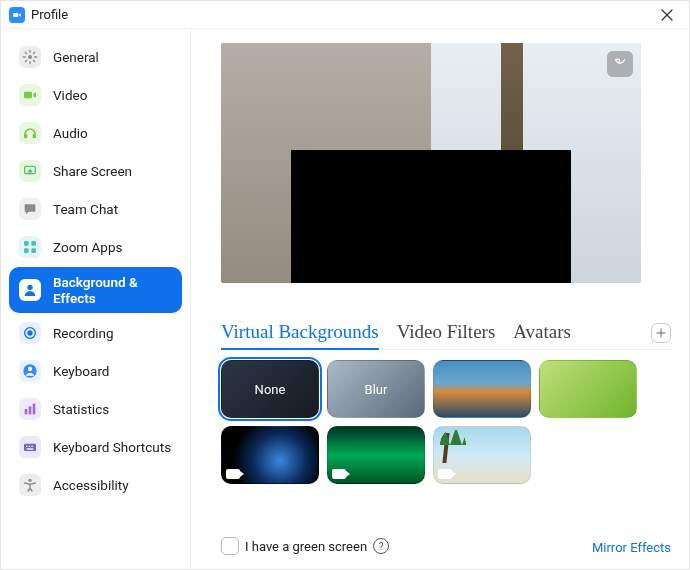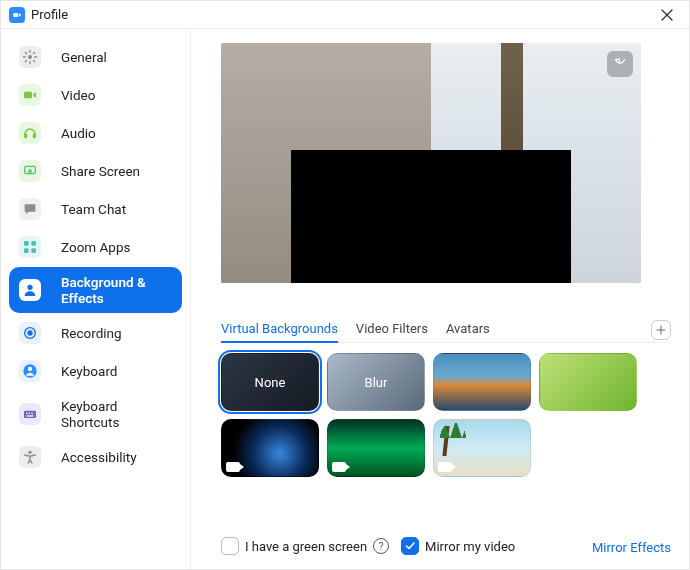--- a/index.html
+++ b/index.html
@@ -49,21 +49,20 @@
     padding: 8px 8px;
     overflow-y: auto;
   }
   .nav-item {
     display: flex;
     align-items: center;
     padding: 7px 10px;
     border-radius: 10px;
     cursor: pointer;
     margin: 2px 0;
-    gap: 8px;
   }
   .nav-item.selected {
     background: #0E71EB;
     color: #fff;
   }
   .nav-item .icon-wrap {
     width: 22px; height: 22px;
     border-radius: 6px;
     display: flex; align-items: center; justify-content: center;
     margin-right: 12px;
@@ -119,23 +118,24 @@
     display:flex;
     align-items:center;
     margin-top: 34px;
     margin-bottom: 10px;
     border-bottom: 1px solid #eee;
   }
   .tab {
     padding: 4px 0 6px 0;
     margin-right: 18px;
     cursor: pointer;
-    font-size: 13px;
+    font-size: 19px;
     color: #444;
     position: relative;
+    font-family: Liberation Serif, serif;
   }
   .tab.active {
     color: #0E71EB;
   }
   .tab.active::after {
     content:"";
     position:absolute; left:0; right:0; bottom:-1px;
     height:2px; background:#0E71EB;
   }
   .tabs .spacer { flex:1; }
@@ -325,20 +325,30 @@
     <span class="icon-wrap" style="background:#e8f1fd">
             <svg viewBox="0 0 24 24" width="16" height="16">
               <circle cx="12" cy="12" r="10" fill="#2D8CFF"></circle>
               <circle cx="12" cy="9" r="3.2" fill="#fff"></circle>
               <path d="M5.5 19c1.5-3 4-4.5 6.5-4.5s5 1.5 6.5 4.5" fill="#fff"></path>
             </svg>
           </span>
     <span class="label">Keyboard</span>
         </div>
         <div class="nav-item">
+    <span class="icon-wrap" style="background:#f0e9fb">
+            <svg viewBox="0 0 24 24" width="16" height="16">
+              <rect x="4" y="12" width="4" height="8" fill="#9b6dd7"></rect>
+              <rect x="10" y="8" width="4" height="12" fill="#9b6dd7"></rect>
+              <rect x="16" y="4" width="4" height="16" fill="#9b6dd7"></rect>
+            </svg>
+          </span>
+    <span class="label">Statistics</span>
+        </div>
+        <div class="nav-item">
     <span class="icon-wrap" style="background:#ece8fc">
             <svg viewBox="0 0 24 24" width="16" height="16">
               <rect x="3" y="7" width="18" height="11" rx="2" fill="#7b61c4"></rect>
               <rect x="6" y="10" width="2" height="2" fill="#fff"></rect>
               <rect x="10" y="10" width="2" height="2" fill="#fff"></rect>
               <rect x="14" y="10" width="2" height="2" fill="#fff"></rect>
               <rect x="7" y="14" width="10" height="2" fill="#fff"></rect>
             </svg>
           </span>
     <span class="label">Keyboard Shortcuts</span>
@@ -401,26 +411,18 @@
         </div>
 
       <div class="footer">
         <div class="cb-group">
           <div class="checkbox" id="cb-green">
             
           </div>
           <span class="cb-label">I have a green screen</span>
           <span class="help-icon">?</span>
         </div>
-        <div class="cb-group">
-          <div class="checkbox checked" id="cb-mirror">
-            <svg width="12" height="12" viewBox="0 0 24 24">
-                <path d="M5 12l5 5L20 6" stroke="#fff" stroke-width="3" fill="none" stroke-linecap="round" stroke-linejoin="round"></path>
-              </svg>
-          </div>
-          <span class="cb-label">Mirror my video</span>
-        </div>
         <span class="studio-link">Mirror Effects</span>
       </div>
 
     </div>
   </div>
 </div>
 
 </body></html>

